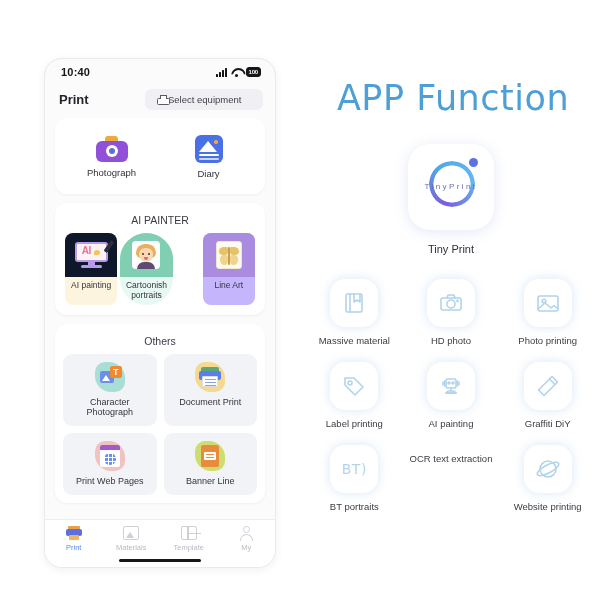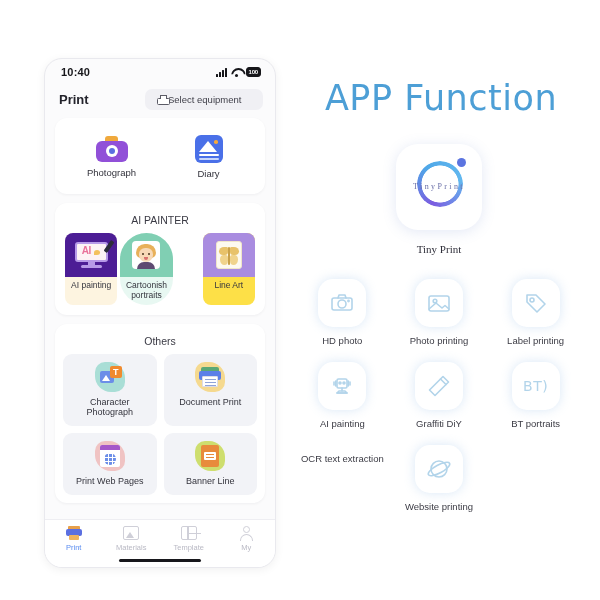--- a/index.html
+++ b/index.html
@@ -109,23 +109,23 @@
     background:#fff; border-radius:1px; }
   .ic-diary .l2{ position:absolute; left:4px; bottom:3px; width:20px;height:2.5px;
     background:#c8d6fb; border-radius:1px; }
 
   .sect-title { text-align:center; font-size:10.5px; color:#3a3a44; padding: 3px 0 7px; }
   .ai-row { display:flex; gap:3px; padding: 0 2px 2px; }
   .ai-tile { flex:1; border-radius:8px; overflow:hidden; text-align:center; padding-bottom:4px; }
   .ai-top { height:44px; display:flex; align-items:center; justify-content:center; }
   .ai-lbl { font-size:8.5px; color:#34343d; line-height:1.15; padding: 4px 2px 0; }
 
-  .ai1 { background:#fdf4e0; } .ai1 .ai-top{ background:#4c1d95; }
+  .ai1 { background:#fdf4e0; } .ai1 .ai-top{ background:#0f172a; }
   .ai2 { background:#e8f8f2;border-radius:28px; } .ai2 .ai-top{ background:#80cfb3; }
-  .ai3 { background:#fde047;margin-left:27px; } .ai3 .ai-top{ background:#a98ce0; }
+  .ai3 { background:#c4b5fd;margin-left:27px; } .ai3 .ai-top{ background:#a98ce0; }
 
   .mon { width:33px;height:27px; position:relative; }
   .mon .scr{ position:absolute;left:0;top:0;width:33px;height:20px;
     background:#fdf3f5; border:2px solid #b79ae8; border-radius:3px; }
   .mon .ai{ position:absolute; left:7px; top:3px; font-size:10px; font-weight:bold;
     color:#e9729a; letter-spacing:-.5px; }
   .mon .bb{ position:absolute; left:19px; top:8px; width:6px;height:5px;
     background:#f3c15e; border-radius:50% 50% 50% 0; }
   .mon .neck{ position:absolute; left:13px; top:20px; width:7px;height:4px; background:#b79ae8;}
   .mon .base{ position:absolute; left:6px; top:23px; width:21px;height:3px;
@@ -234,27 +234,27 @@
   .ti-tpl:after{ content:""; position:absolute; left:5.5px; top:5.5px; width:100%;
     height:1.4px; background:#cfcfd8;}
   .ti-my .h{ position:absolute; left:5px; top:0; width:7px;height:7px;
     border:1.4px solid #cfcfd8; border-radius:50%; }
   .ti-my .s{ position:absolute; left:2px; top:8px; width:13px;height:7px;
     border:1.4px solid #cfcfd8; border-bottom:none; border-radius:7px 7px 0 0; }
   .homebar { position:absolute; left:50%; transform:translateX(-50%);
     bottom:5px; width:82px; height:3.5px; background:#17171c; border-radius:2px; }
 
   
-  .right { position:absolute; left:294px; top:78px; width:290px; }
+  .right { position:absolute; left:306px; top:78px; width:290px; }
   .app-fn-title {
     font-size: 35px; color:#4d9fd6; font-weight:normal;
     letter-spacing:.5px; text-align:center; padding-left:4px;
     font-family:"DejaVu Sans", sans-serif;
   }
-  .logo-wrap { text-align:center; margin-top: 26px; font-family: Liberation Serif, serif; }
+  .logo-wrap { text-align:center; margin-top: 26px; }
   .logo-box {
     display:inline-block; width:86px; height:86px; background:#fff;
     border-radius:22px; box-shadow: 0 2px 14px rgba(100,130,200,.18);
     position:relative;
   }
   .logo-ring {
     position:absolute; left:21px; top:17px; width:46px; height:46px;
     border-radius:50%; background: conic-gradient(from 200deg, #7b5ce0, #4fa8e8, #63b8ef, #7b5ce0);
     -webkit-mask: radial-gradient(circle, transparent 56%, #000 58%);
     mask: radial-gradient(circle, transparent 56%, #000 58%);
@@ -449,20 +449,30 @@
       <div class="logo-box">
         <span class="logo-ring"></span>
         <span class="logo-dot"></span>
         <span class="logo-text">TinyPrint</span>
       </div>
       <div class="logo-name">Tiny Print</div>
     </div>
 
     <div class="fgrid">
 
+      <div class="fcell">
+        <div class="fbox">
+          <svg class="fsvg" viewBox="0 0 26 26">
+            <rect x="5" y="4" width="16" height="18" rx="1.5"></rect>
+            <line x1="9" y1="4" x2="9" y2="22"></line>
+            <path d="M13 4 L13 12 L16 10 L19 12 L19 4"></path>
+          </svg>
+        </div>
+        <div class="flbl">Massive material</div>
+      </div>
 
       <div class="fcell">
         <div class="fbox">
           <svg class="fsvg" viewBox="0 0 26 26">
             <rect x="3" y="8" width="20" height="12" rx="2"></rect>
             <path d="M9 8 L10 5 L16 5 L17 8"></path>
             <circle cx="13" cy="14" r="4"></circle>
             <circle cx="19.5" cy="11" r="0.6"></circle>
           </svg>
         </div>

